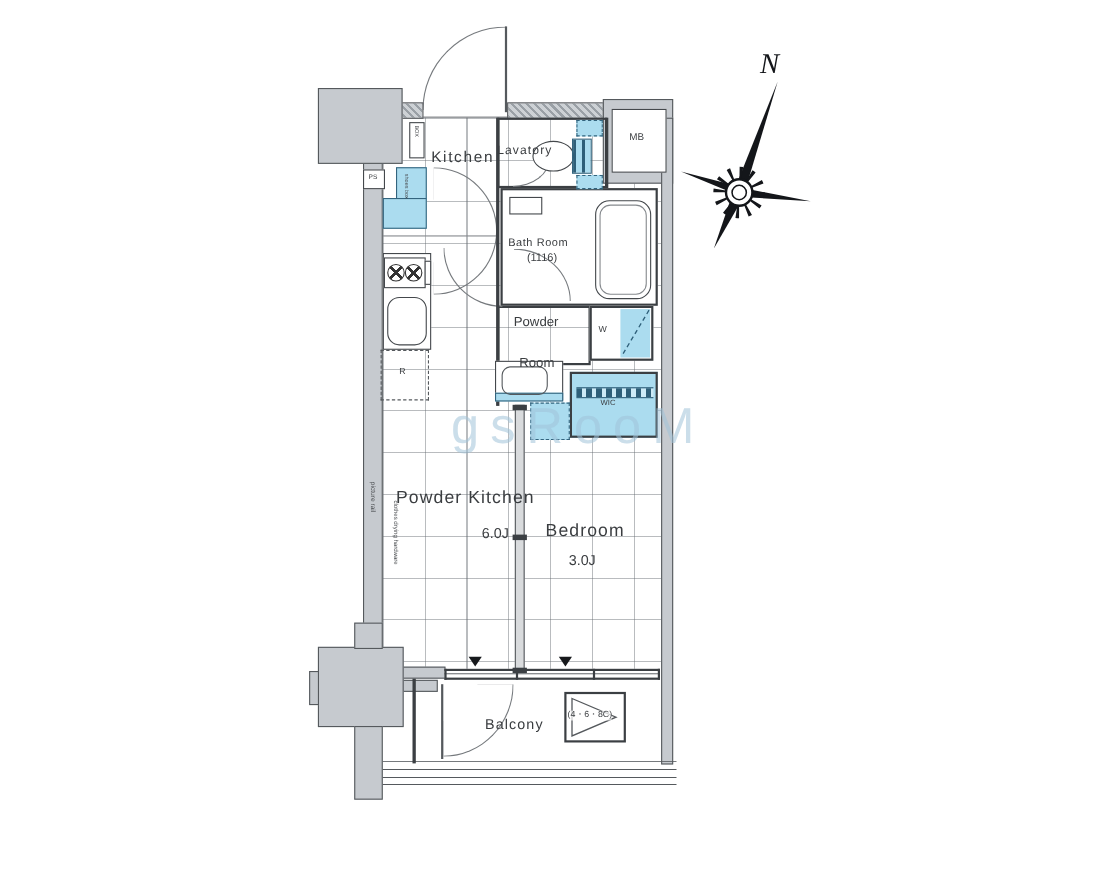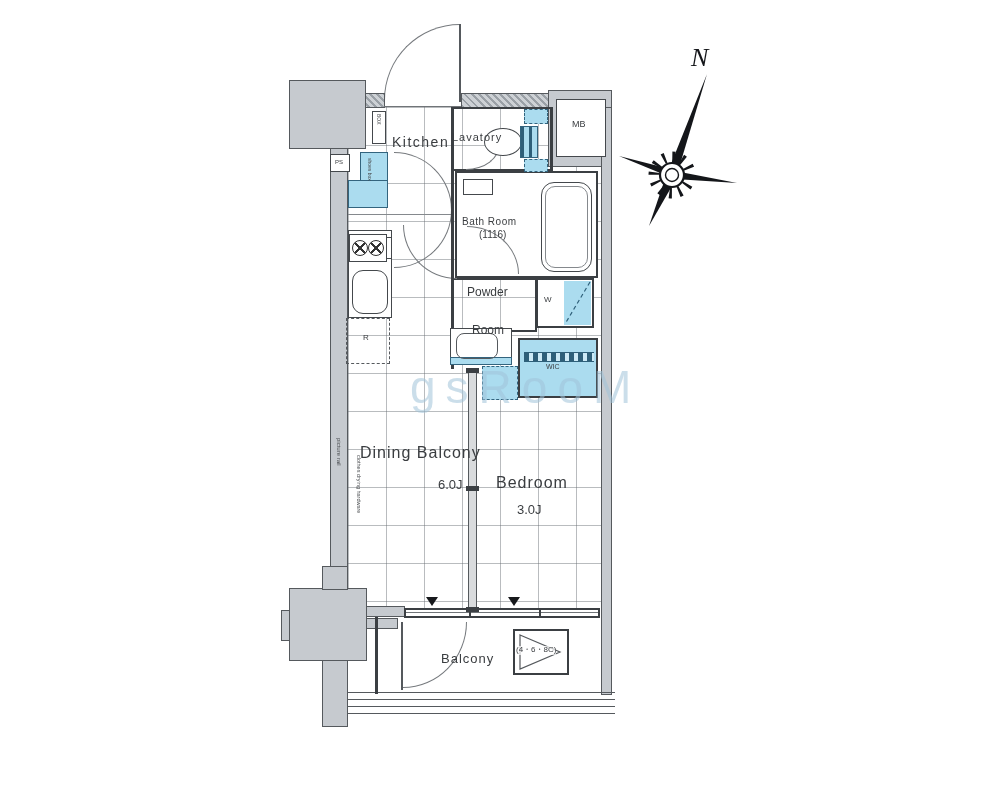--- a/index.html
+++ b/index.html
@@ -131,21 +131,21 @@
   </div>
   <div class="lbl" style="left:516px;top:646px;font-size:8px;background:rgba(255,255,255,.7);z-index:6;">(4・6・8C)</div>
   <div class="abs" style="left:335px;top:692px;width:280px;height:25px;background:repeating-linear-gradient(to bottom,#55595d 0 1px,transparent 1px 7px);z-index:4;"></div>
 
   <div class="lbl" style="left:392px;top:135px;font-size:14px;letter-spacing:1.5px;z-index:10;">Kitchen</div>
   <div class="lbl" style="left:452px;top:131px;font-size:11px;letter-spacing:1px;z-index:10;text-align:right;">Lavatory</div>
   <div class="lbl" style="left:462px;top:216px;font-size:10px;letter-spacing:.5px;z-index:10;">Bath Room</div>
   <div class="lbl" style="left:479px;top:229px;font-size:10px;z-index:10;">(1116)</div>
   <div class="lbl" style="left:467px;top:286px;font-size:12px;z-index:10;">Powder</div>
   <div class="lbl" style="left:472px;top:324px;font-size:12px;z-index:10;">Room</div>
-  <div class="lbl" style="left:360px;top:444px;font-size:16px;letter-spacing:1px;z-index:10;">Dining Balcony</div>
+  <div class="lbl" style="left:360px;top:444px;font-size:16px;letter-spacing:1px;z-index:10;">Powder Kitchen</div>
   <div class="lbl" style="left:402px;top:478px;font-size:13px;z-index:10;margin-left:36px;">6.0J</div>
   <div class="lbl" style="left:496px;top:474px;font-size:16px;letter-spacing:1px;z-index:10;">Bedroom</div>
   <div class="lbl" style="left:517px;top:503px;font-size:13px;z-index:10;">3.0J</div>
   <div class="lbl" style="left:441px;top:652px;font-size:13px;letter-spacing:1px;z-index:10;">Balcony</div>
 
   <div class="lbl vtext" style="left:335px;top:438px;font-size:6px;height:90px;z-index:10;">picture rail</div>
   <div class="lbl vtext" style="left:356px;top:455px;font-size:5.5px;height:110px;z-index:10;">clothes drying hardware</div>
 
   <svg class="abs" style="left:615px;top:30px;z-index:10;" width="160" height="210" viewBox="0 0 160 210">
     <polygon points="92,44 52,144 61,148" fill="#14161a"></polygon>

